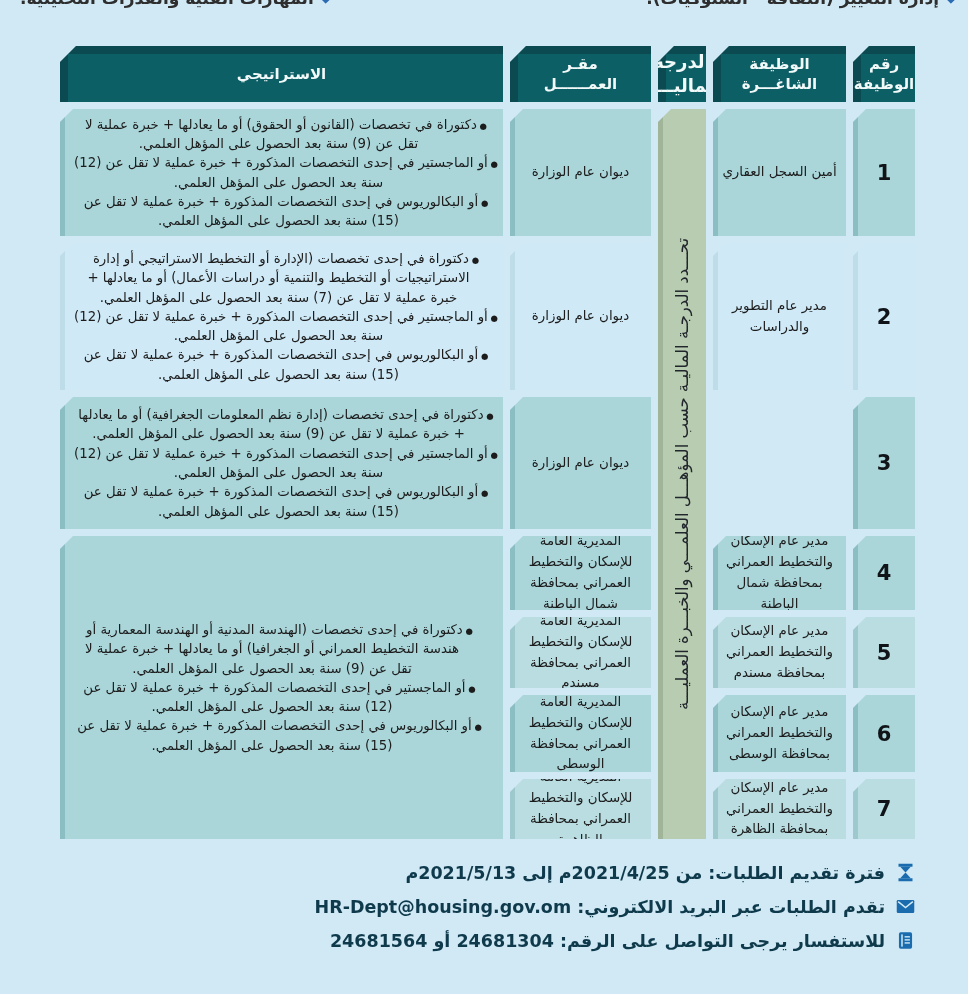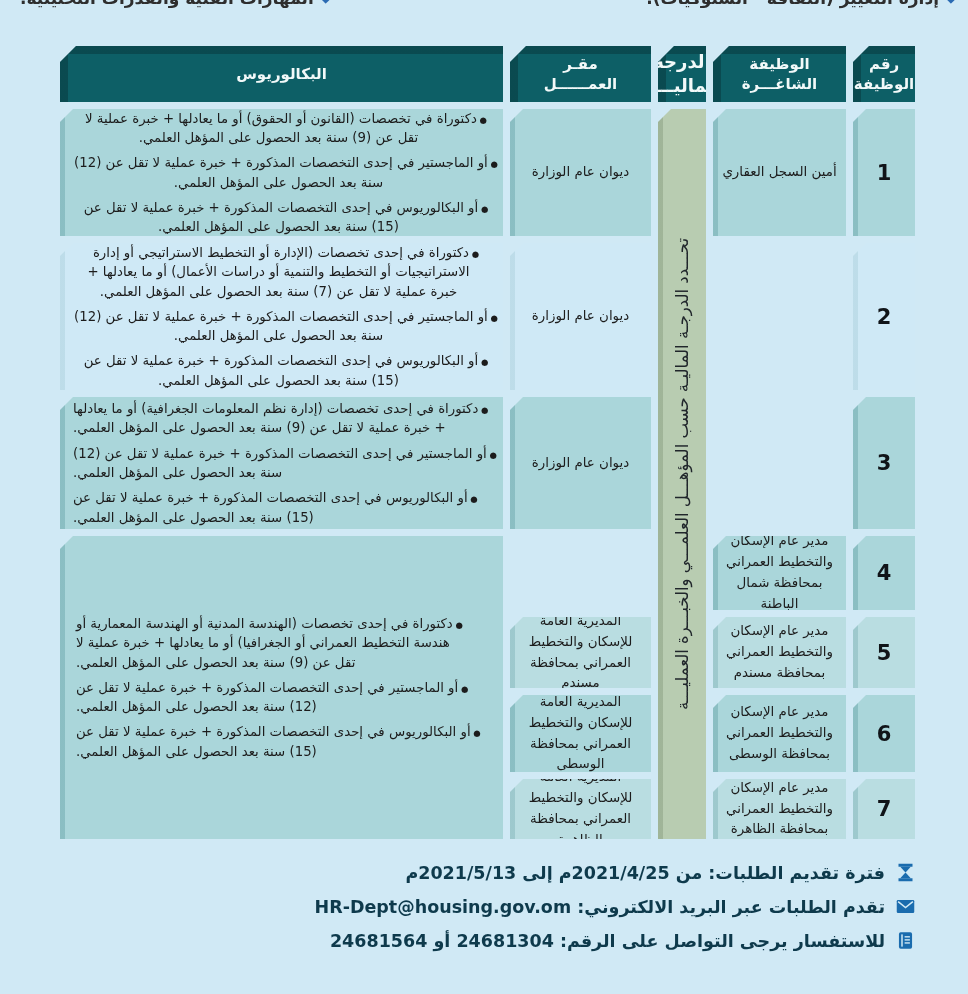--- a/index.html
+++ b/index.html
@@ -61,25 +61,25 @@
   .sage{
     background-color:#b8ccb1;
     background-image:linear-gradient(to right, rgba(50,75,40,.18) 0 5px, rgba(50,75,40,0) 5px);
   }
   .num{font-size:21px;font-weight:bold;color:#101418;}
   .pos,.loc{
     font-size:13.4px;text-align:center;line-height:1.55;padding:20px 9px;
   }
   .cond{
     flex-direction:column;align-items:stretch;justify-content:center;
-    gap:6px;padding:8px 4px 8px 13px;
+    padding:8px 4px 8px 13px;
     font-size:13.3px;line-height:1.45;
   }
   .cond-merged{padding:8px 20px 8px 16px;}
-  .ci{text-align:left;padding-right:15px;text-indent:-15px;}
+  .ci{text-align:center;padding-right:15px;text-indent:-15px;}
   .ci::before{content:"● ";font-size:8.5px;}
   .cond-center .ci{text-align:center;}
   .grade-note-cell{position:relative;overflow:hidden;}
   .grade-note-cell .vtext{
     position:absolute;top:50%;left:50%;
     transform:translate(-50%,-50%) rotate(-90deg);
     white-space:nowrap;font-size:16.5px;color:#20262b;
   }
 
   
@@ -110,36 +110,37 @@
   <div class="table">
 
     <div class="cell hdr" style="grid-area:1/1">رقم
 الوظيفة</div>
     <div class="cell hdr" style="grid-area:1/2">الوظيفة
 الشاغـــرة</div>
     <div class="cell hdr hdr-sm" style="grid-area:1/3">الدرجة
 الماليـــة</div>
     <div class="cell hdr" style="grid-area:1/4">مقـر
 العمــــــل</div>
-    <div class="cell hdr" style="grid-area:1/5">البكالوريوس</div>
+    <div class="cell hdr" style="grid-area:1/5">الاستراتيجي</div>
 
     <div class="cell sage grade-note-cell" style="grid-column:3;grid-row:2/9">
       <span class="vtext">تحـــدد الدرجـة الماليـة حسب المؤهـــل العلمـــي والخبـــرة العمليـــة</span>
     </div>
 
     <div class="cell teal num" style="grid-area:2/1">1</div>
     <div class="cell teal pos" style="grid-area:2/2">أمين السجل العقاري</div>
     <div class="cell teal loc" style="grid-area:2/4">ديوان عام الوزارة</div>
     <div class="cell teal cond cond-center" style="grid-area:2/5">
       <div class="ci">دكتوراة في تخصصات (القانون أو الحقوق) أو ما يعادلها + خبرة عملية لا تقل عن (9) سنة بعد الحصول على المؤهل العلمي.</div>
       <div class="ci">أو الماجستير في إحدى التخصصات المذكورة + خبرة عملية لا تقل عن (12) سنة بعد الحصول على المؤهل العلمي.</div>
       <div class="ci">أو البكالوريوس في إحدى التخصصات المذكورة + خبرة عملية لا تقل عن (15) سنة بعد الحصول على المؤهل العلمي.</div>
     </div>
 
     <div class="cell blue num" style="grid-area:3/1">2</div>
+    <div class="cell blue pos" style="grid-area:3/2">مدير عام التطوير والدراسات</div>
     <div class="cell blue loc" style="grid-area:3/4">ديوان عام الوزارة</div>
     <div class="cell blue cond cond-center" style="grid-area:3/5">
       <div class="ci">دكتوراة في إحدى تخصصات (الإدارة أو التخطيط الاستراتيجي أو إدارة الاستراتيجيات أو التخطيط والتنمية أو دراسات الأعمال) أو ما يعادلها + خبرة عملية لا تقل عن (7) سنة بعد الحصول على المؤهل العلمي.</div>
       <div class="ci">أو الماجستير في إحدى التخصصات المذكورة + خبرة عملية لا تقل عن (12) سنة بعد الحصول على المؤهل العلمي.</div>
       <div class="ci">أو البكالوريوس في إحدى التخصصات المذكورة + خبرة عملية لا تقل عن (15) سنة بعد الحصول على المؤهل العلمي.</div>
     </div>
 
     <div class="cell teal num" style="grid-area:4/1">3</div>
     <div class="cell teal loc" style="grid-area:4/4">ديوان عام الوزارة</div>
     <div class="cell teal cond" style="grid-area:4/5">
@@ -149,20 +150,21 @@
     </div>
 
     <div class="cell teal cond cond-merged" style="grid-column:5;grid-row:5/9">
       <div class="ci">دكتوراة في إحدى تخصصات (الهندسة المدنية أو الهندسة المعمارية أو هندسة التخطيط العمراني أو الجغرافيا) أو ما يعادلها + خبرة عملية لا تقل عن (9) سنة بعد الحصول على المؤهل العلمي.</div>
       <div class="ci">أو الماجستير في إحدى التخصصات المذكورة + خبرة عملية لا تقل عن (12) سنة بعد الحصول على المؤهل العلمي.</div>
       <div class="ci">أو البكالوريوس في إحدى التخصصات المذكورة + خبرة عملية لا تقل عن (15) سنة بعد الحصول على المؤهل العلمي.</div>
     </div>
 
     <div class="cell teal num" style="grid-area:5/1">4</div>
     <div class="cell teal pos" style="grid-area:5/2">مدير عام الإسكان والتخطيط العمراني بمحافظة شمال الباطنة</div>
+    <div class="cell teal loc" style="grid-area:5/4">المديرية العامة للإسكان والتخطيط العمراني بمحافظة شمال الباطنة</div>
 
     <div class="cell teal-lt num" style="grid-area:6/1">5</div>
     <div class="cell teal-lt pos" style="grid-area:6/2">مدير عام الإسكان والتخطيط العمراني بمحافظة مسندم</div>
     <div class="cell teal-lt loc" style="grid-area:6/4">المديرية العامة للإسكان والتخطيط العمراني بمحافظة مسندم</div>
 
     <div class="cell teal num" style="grid-area:7/1">6</div>
     <div class="cell teal pos" style="grid-area:7/2">مدير عام الإسكان والتخطيط العمراني بمحافظة الوسطى</div>
     <div class="cell teal loc" style="grid-area:7/4">المديرية العامة للإسكان والتخطيط العمراني بمحافظة الوسطى</div>
 
     <div class="cell teal-lt num" style="grid-area:8/1">7</div>

